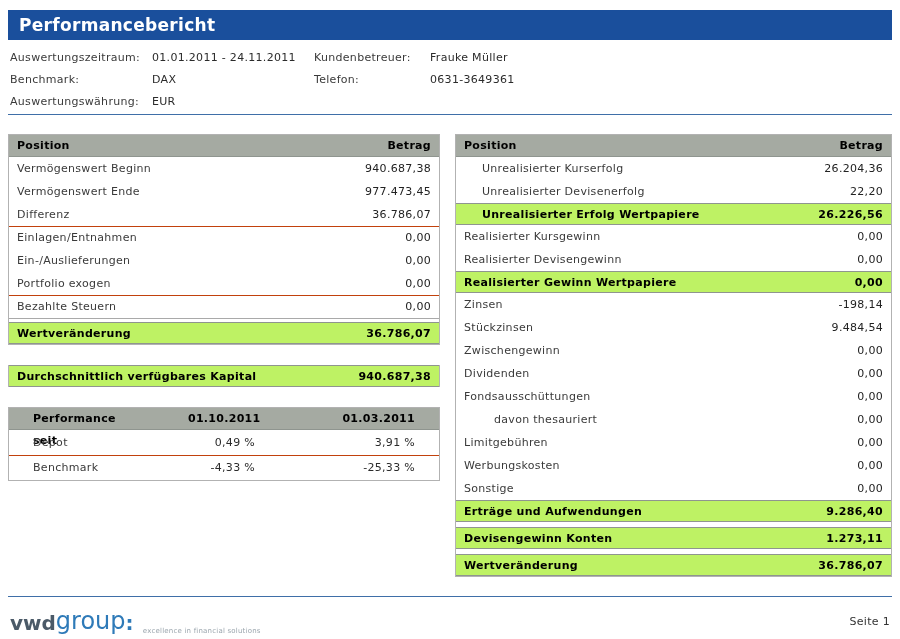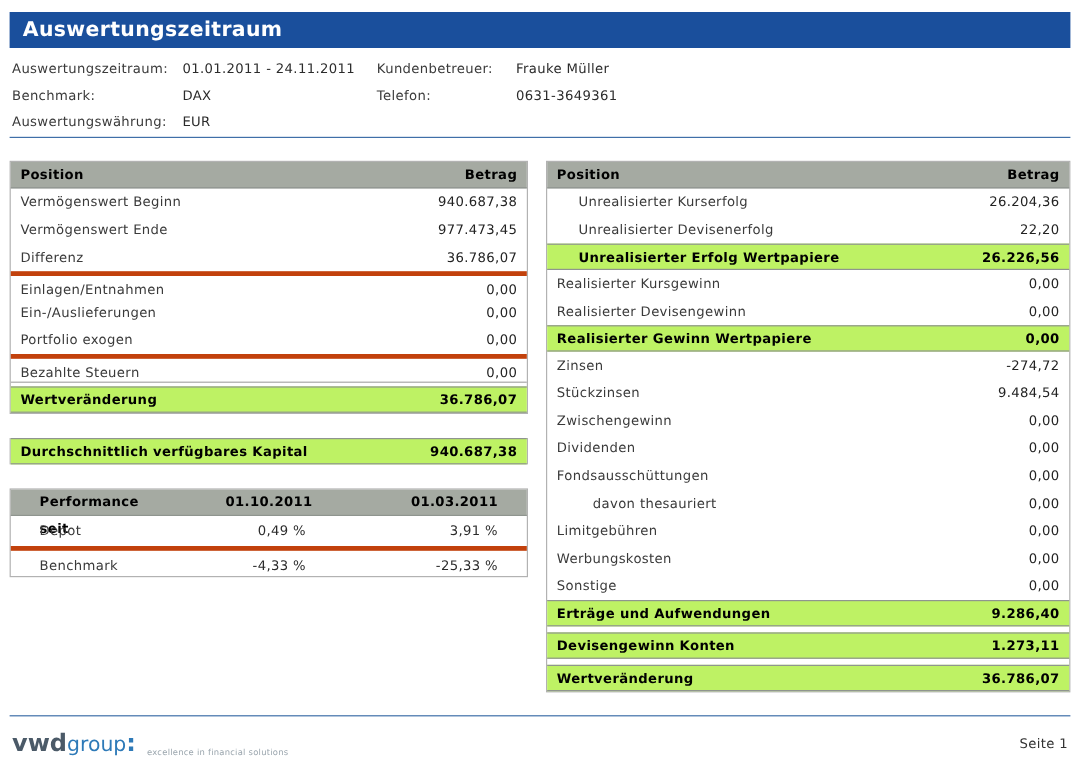--- a/index.html
+++ b/index.html
@@ -47,21 +47,21 @@
   .thead {
     background: #a5aaa2;
     border-bottom: 1px solid #8f958f;
     display: flex; justify-content: space-between;
     font-weight: bold; color: #000;
     height: 22px; line-height: 22px; padding: 0 8px;
   }
   .row { display: flex; justify-content: space-between; height: 23px; line-height: 23px; padding: 0 8px; }
   .row .lbl { color: #3a3a3a; }
   .row .val { color: #222; }
-  .sep { border-top: 4px solid #c2410c; }
+  .sep { border-top: 1px solid #c2410c; align-items: flex-end; }
   .bar {
     background: #bef264;
     border-top: 1px solid #8f958f;
     border-bottom: 1px solid #8f958f;
     display: flex; justify-content: space-between;
     font-weight: bold; color: #000;
     height: 22px; line-height: 22px; padding: 0 8px;
   }
   .gap4 { height: 4px; border-top: 1px solid #a9a9a9; }
   .gap5 { height: 5px; }
@@ -78,31 +78,31 @@
   .pc2 { width: 150px; text-align: right; }
   .pc3 { width: 160px; text-align: right; }
   .prow .pc1 { color: #3a3a3a; }
   .phead .pc1 { color: #000; }
 
   
   .footer-rule { border-top: 1px solid #3f6fa8; margin-top: 19px; }
   .footer { display: flex; justify-content: space-between; align-items: center; padding: 10px 2px 0 2px; }
   .logo { display: flex; align-items: flex-end; }
   .logo-vwd { font-size: 20px; font-weight: bold; color: #4b5a68; letter-spacing: 0; }
-  .logo-group { font-size: 17px; font-weight: normal; color: #2e7ab8; letter-spacing: 0; }
+  .logo-group { font-size: 24px; font-weight: normal; color: #2e7ab8; letter-spacing: 0; }
   .logo-colon { font-size: 20px; font-weight: bold; color: #2e7ab8; }
   .tagline { font-size: 7px; color: #9aa5ad; margin-left: 9px; letter-spacing: 0.2px; }
   .page-num { color: #333; }
 </style>
 </head>
 <body>
 
 <div class="page">
 
-  <div class="title-bar">Auswertungszeitraum</div>
+  <div class="title-bar">Performancebericht</div>
 
   <div class="info">
     <div class="info-group info-g2">
       <div class="info-row">
         <span class="info-label">Auswertungszeitraum:</span>
         <span class="info-value">01.01.2011 - 24.11.2011</span>
       </div>
       <div class="info-row">
         <span class="info-label">Benchmark:</span>
         <span class="info-value">DAX</span>
@@ -220,21 +220,21 @@
         <div class="row">
           <span class="lbl">Realisierter Devisengewinn</span>
           <span class="val">0,00</span>
         </div>
         <div class="bar">
           <span>Realisierter Gewinn Wertpapiere</span>
           <span>0,00</span>
         </div>
         <div class="row">
           <span class="lbl">Zinsen</span>
-          <span class="val">-274,72</span>
+          <span class="val">-198,14</span>
         </div>
         <div class="row">
           <span class="lbl">Stückzinsen</span>
           <span class="val">9.484,54</span>
         </div>
         <div class="row">
           <span class="lbl">Zwischengewinn</span>
           <span class="val">0,00</span>
         </div>
         <div class="row">

